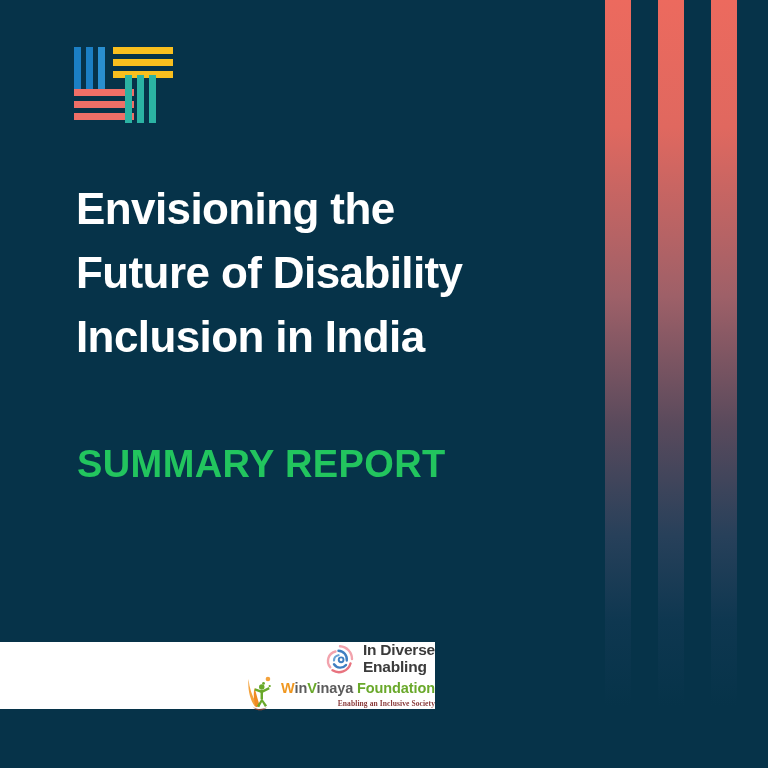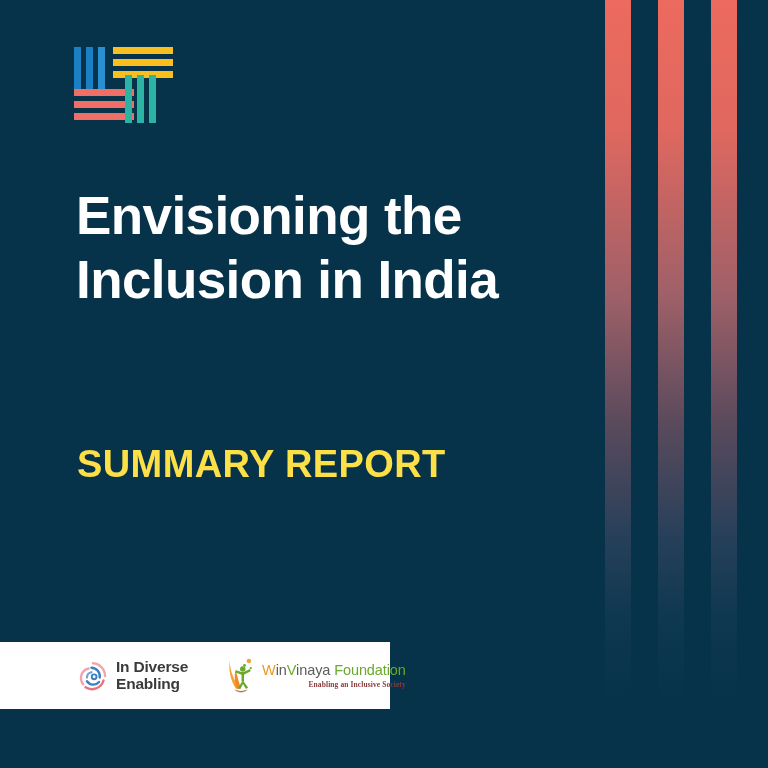--- a/index.html
+++ b/index.html
@@ -82,49 +82,50 @@
   .bt2 { left: 63px; top: 32px; }
   .bt3 { left: 75px; top: 32px; }
 
   
   .title {
     position: absolute;
     left: 76px;
     top: 148px;
     width: 500px;
     color: #ffffff;
-    font-size: 53px;
+    font-size: 44px;
     font-weight: bold;
     line-height: 64px;
     letter-spacing: -0.6px;
   }
   .title-line { display: block; white-space: nowrap; }
 
   
   .subtitle {
     position: absolute;
     left: 77px;
     top: 443px;
-    color: #fde047;
+    color: #22c55e;
     font-size: 38px;
     font-weight: bold;
     letter-spacing: 0.4px;
     white-space: nowrap;
   }
 
   
   .partner-band {
     position: absolute;
     left: 0;
     top: 642px;
-    width: 390px;
+    width: 435px;
     height: 67px;
     background: #ffffff;
     display: flex;
-    align-items: center;
+    align-items: flex-end;
+    flex-direction: column;
   }
 
   .partner {
     display: flex;
     align-items: center;
   }
   .partner-idc { margin-left: 78px; }
   .partner-wvf { margin-left: 38px; }
 
   
@@ -146,21 +147,21 @@
   
   .wvf-icon {
     width: 30px;
     height: 38px;
     flex: 0 0 30px;
     margin-right: 6px;
   }
   .wvf-text { line-height: 1; }
   .wvf-name {
     font-size: 14.5px;
-    font-weight: normal;
+    font-weight: bold;
     white-space: nowrap;
     letter-spacing: -0.1px;
   }
   .wvf-w { color: #f0971f; }
   .wvf-in { color: #5c5c5c; }
   .wvf-v { color: #6aa92b; }
   .wvf-inaya { color: #5c5c5c; }
   .wvf-foundation { color: #6aa92b; }
   .wvf-tagline {
     margin-top: 4px;
@@ -197,20 +198,21 @@
     <div class="bar bar-red br2"></div>
     <div class="bar bar-red br3"></div>
 
     <div class="bar bar-teal bt1"></div>
     <div class="bar bar-teal bt2"></div>
     <div class="bar bar-teal bt3"></div>
   </div>
 
   <h1 class="title">
     <span class="title-line">Envisioning the</span>
+    <span class="title-line">Future of Disability</span>
     <span class="title-line">Inclusion in India</span>
   </h1>
 
   <div class="subtitle">SUMMARY REPORT</div>
 
   <div class="partner-band">
 
     <div class="partner partner-idc">
       <svg class="idc-icon" viewBox="0 0 40 40">
         <path d="M20 3 A17 17 0 0 1 36 20" fill="none" stroke="#f2a3ad" stroke-width="3.2" stroke-linecap="round"></path>

